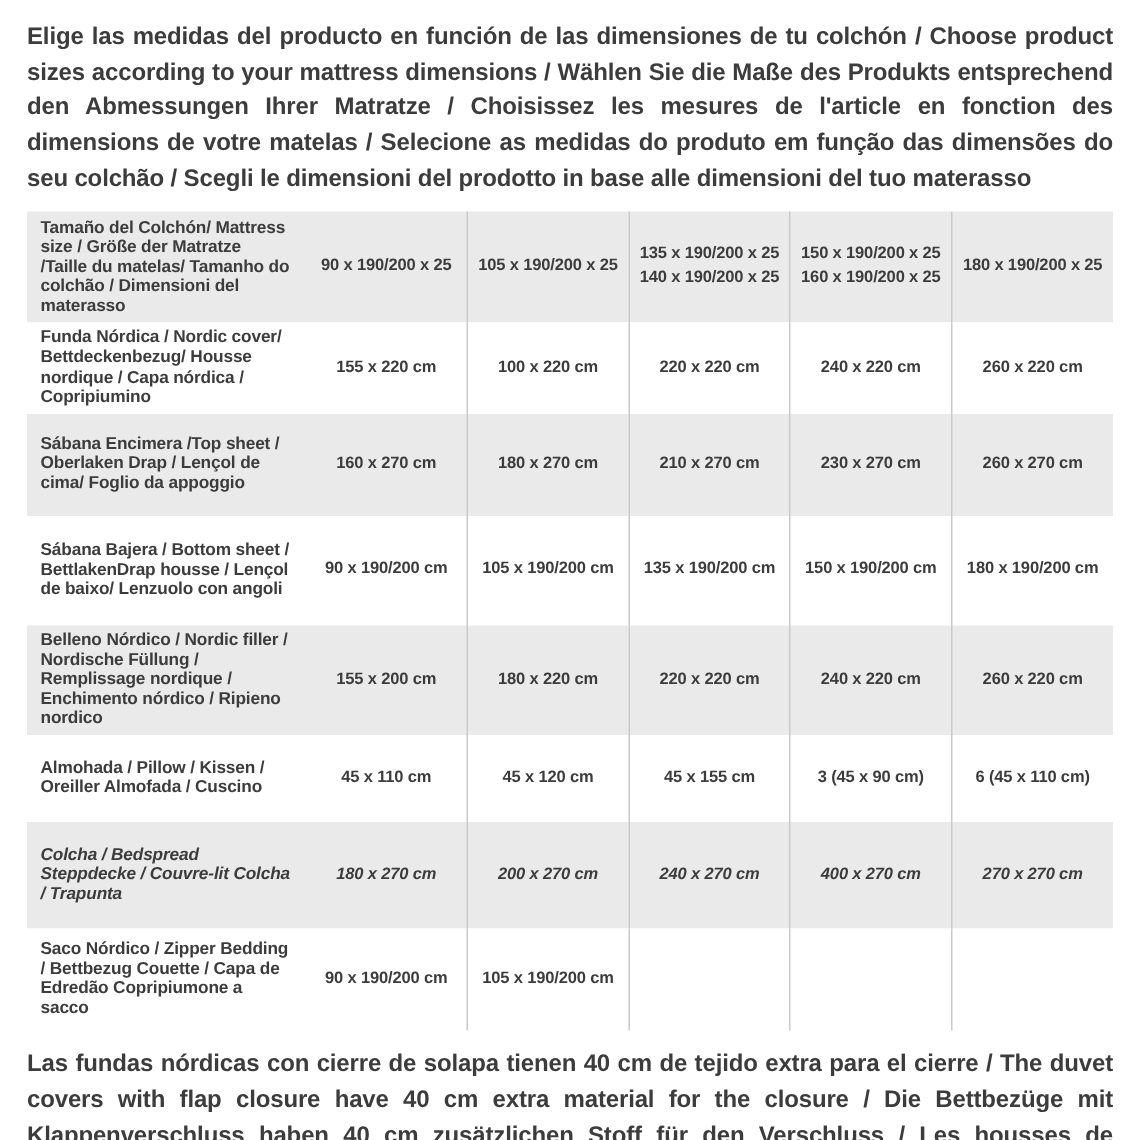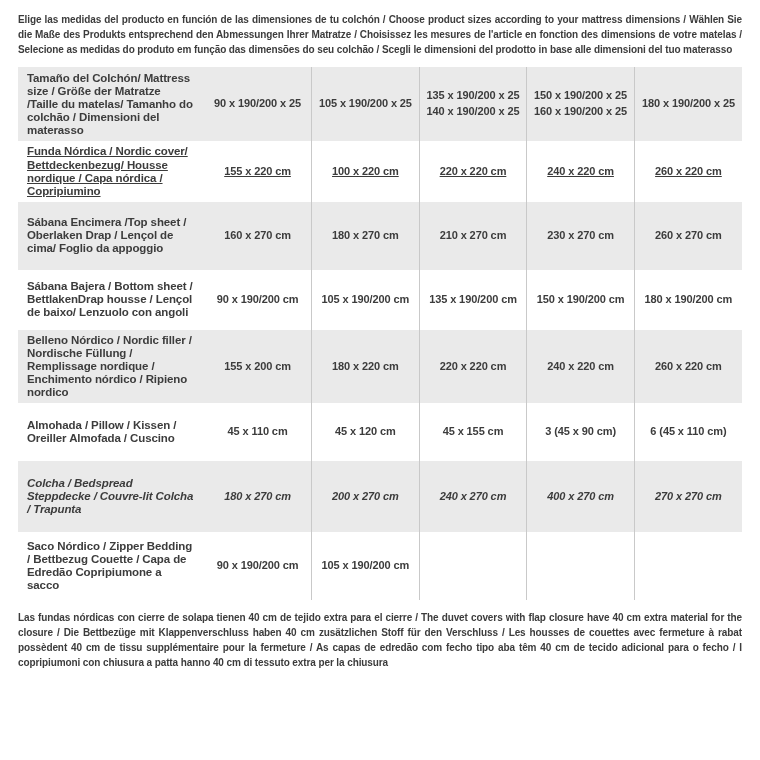--- a/index.html
+++ b/index.html
@@ -11,21 +11,21 @@
     width: 760px;
     height: 760px;
     font-family: "Liberation Sans", sans-serif;
     color: #3b3b3b;
     overflow: hidden;
   }
   .wrap {
     padding: 13px 18px 0 18px;
   }
   p.note {
-    font-size: 10px;
+    font-size: 16px;
     font-weight: bold;
     line-height: 1.48;
     text-align: justify;
     margin: 0;
     color: #3c3c3c;
     letter-spacing: -0.1px;
   }
   p.intro { margin-bottom: 10px; }
   p.footnote { margin-top: 11px; }
 
@@ -53,23 +53,23 @@
   }
   td.val {
     text-align: center;
     white-space: pre-line;
     line-height: 1.45;
   }
   td.val + td.val { border-left: 1px solid #c9c9c9; }
   tbody tr:nth-child(odd) { background: #eaeaea; }
   tbody tr:nth-child(even) { background: #ffffff; }
   tbody tr:nth-child(1) { height: 74px; }
-  tbody tr:nth-child(2) { height: 56px; text-decoration: underline; }
+  tbody tr:nth-child(2) { height: 56px; }
   tbody tr:nth-child(3) { height: 68px; }
-  tbody tr:nth-child(4) { height: 60px; }
+  tbody tr:nth-child(4) { height: 73px; }
   tbody tr:nth-child(5) { height: 68px; }
   tbody tr:nth-child(6) { height: 58px; }
   tbody tr:nth-child(7) { height: 71px; font-style: italic; }
   tbody tr:nth-child(8) { height: 68px; }
 </style>
 </head>
 <body>
 
 <div class="wrap">
   <p class="note intro">Elige las medidas del producto en función de las dimensiones de tu colchón / Choose product sizes according to your mattress dimensions / Wählen Sie die Maße des Produkts entsprechend den Abmessungen Ihrer Matratze / Choisissez les mesures de l'article en fonction des dimensions de votre matelas / Selecione as medidas do produto em função das dimensões do seu colchão / Scegli le dimensioni del prodotto in base alle dimensioni del tuo materasso</p>

